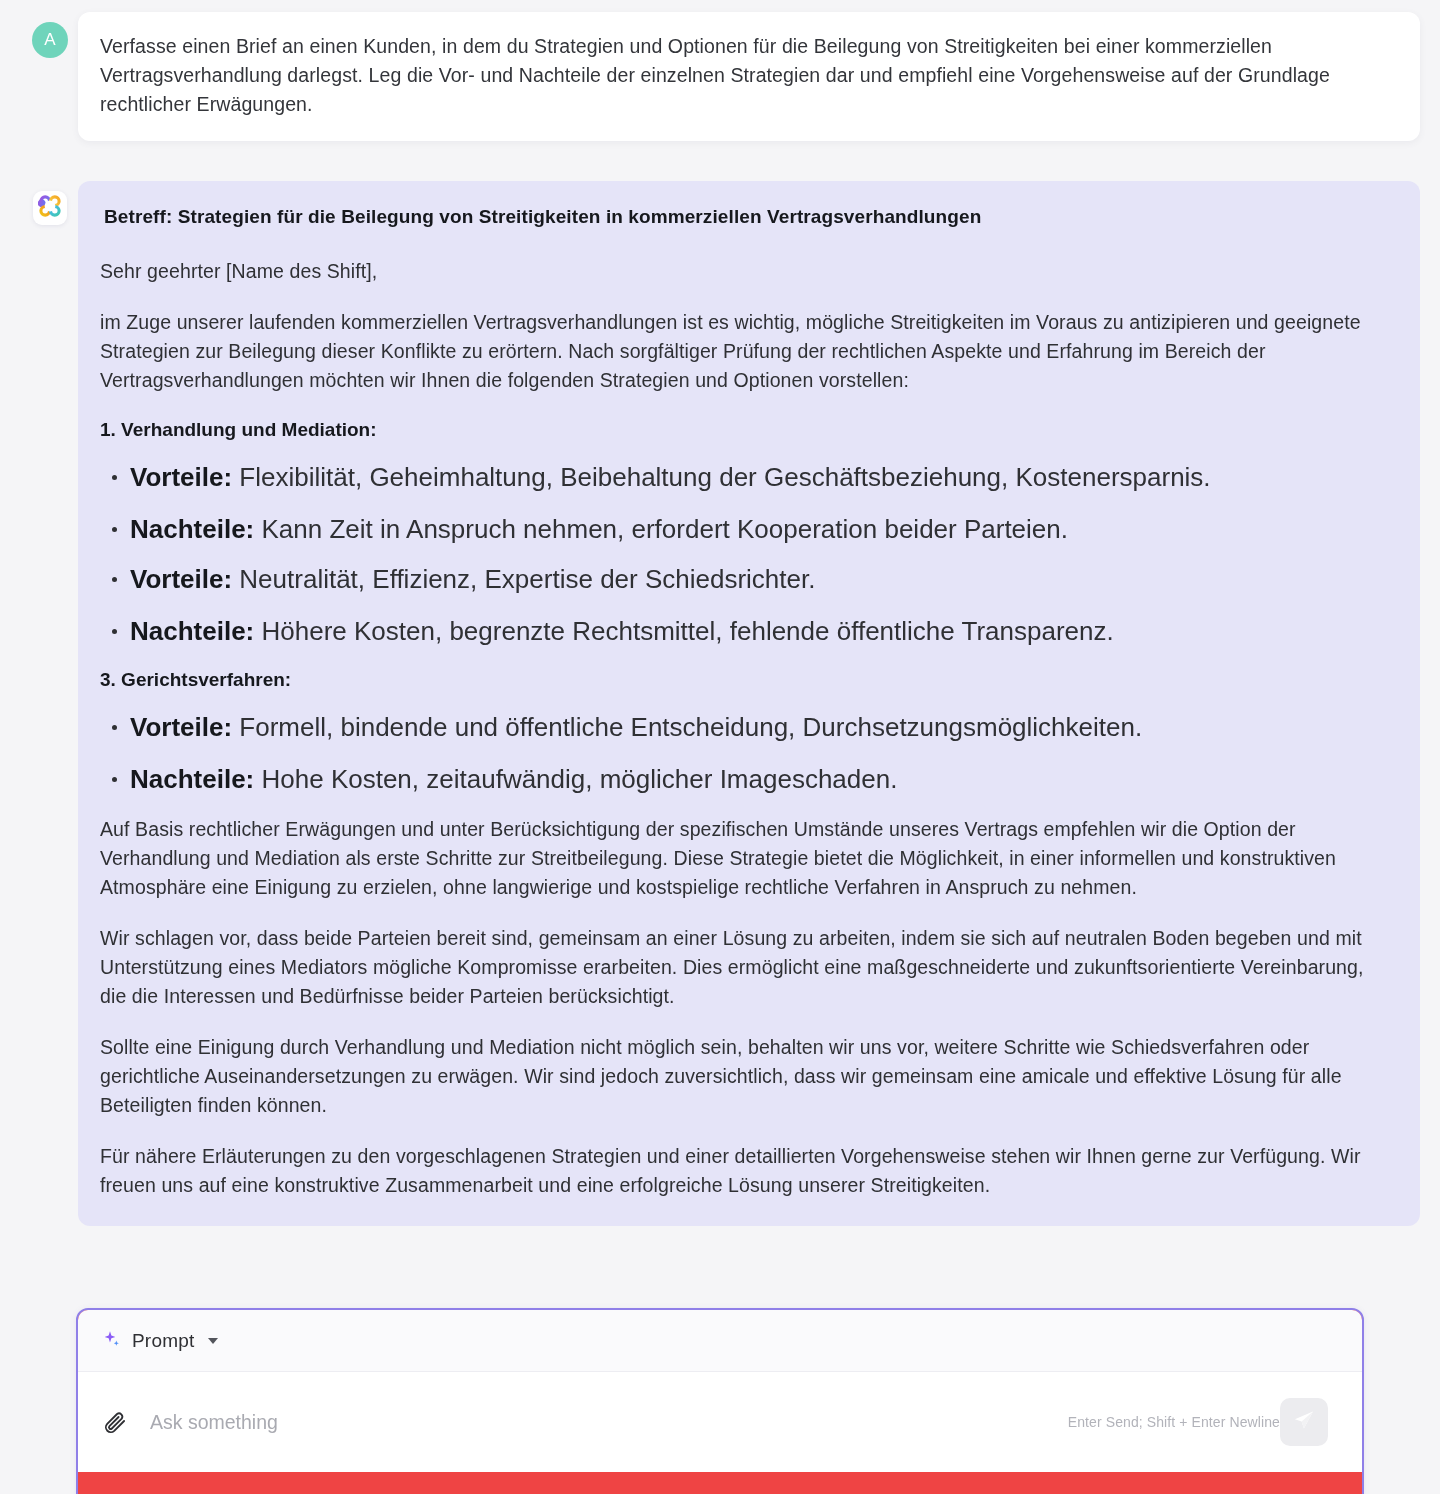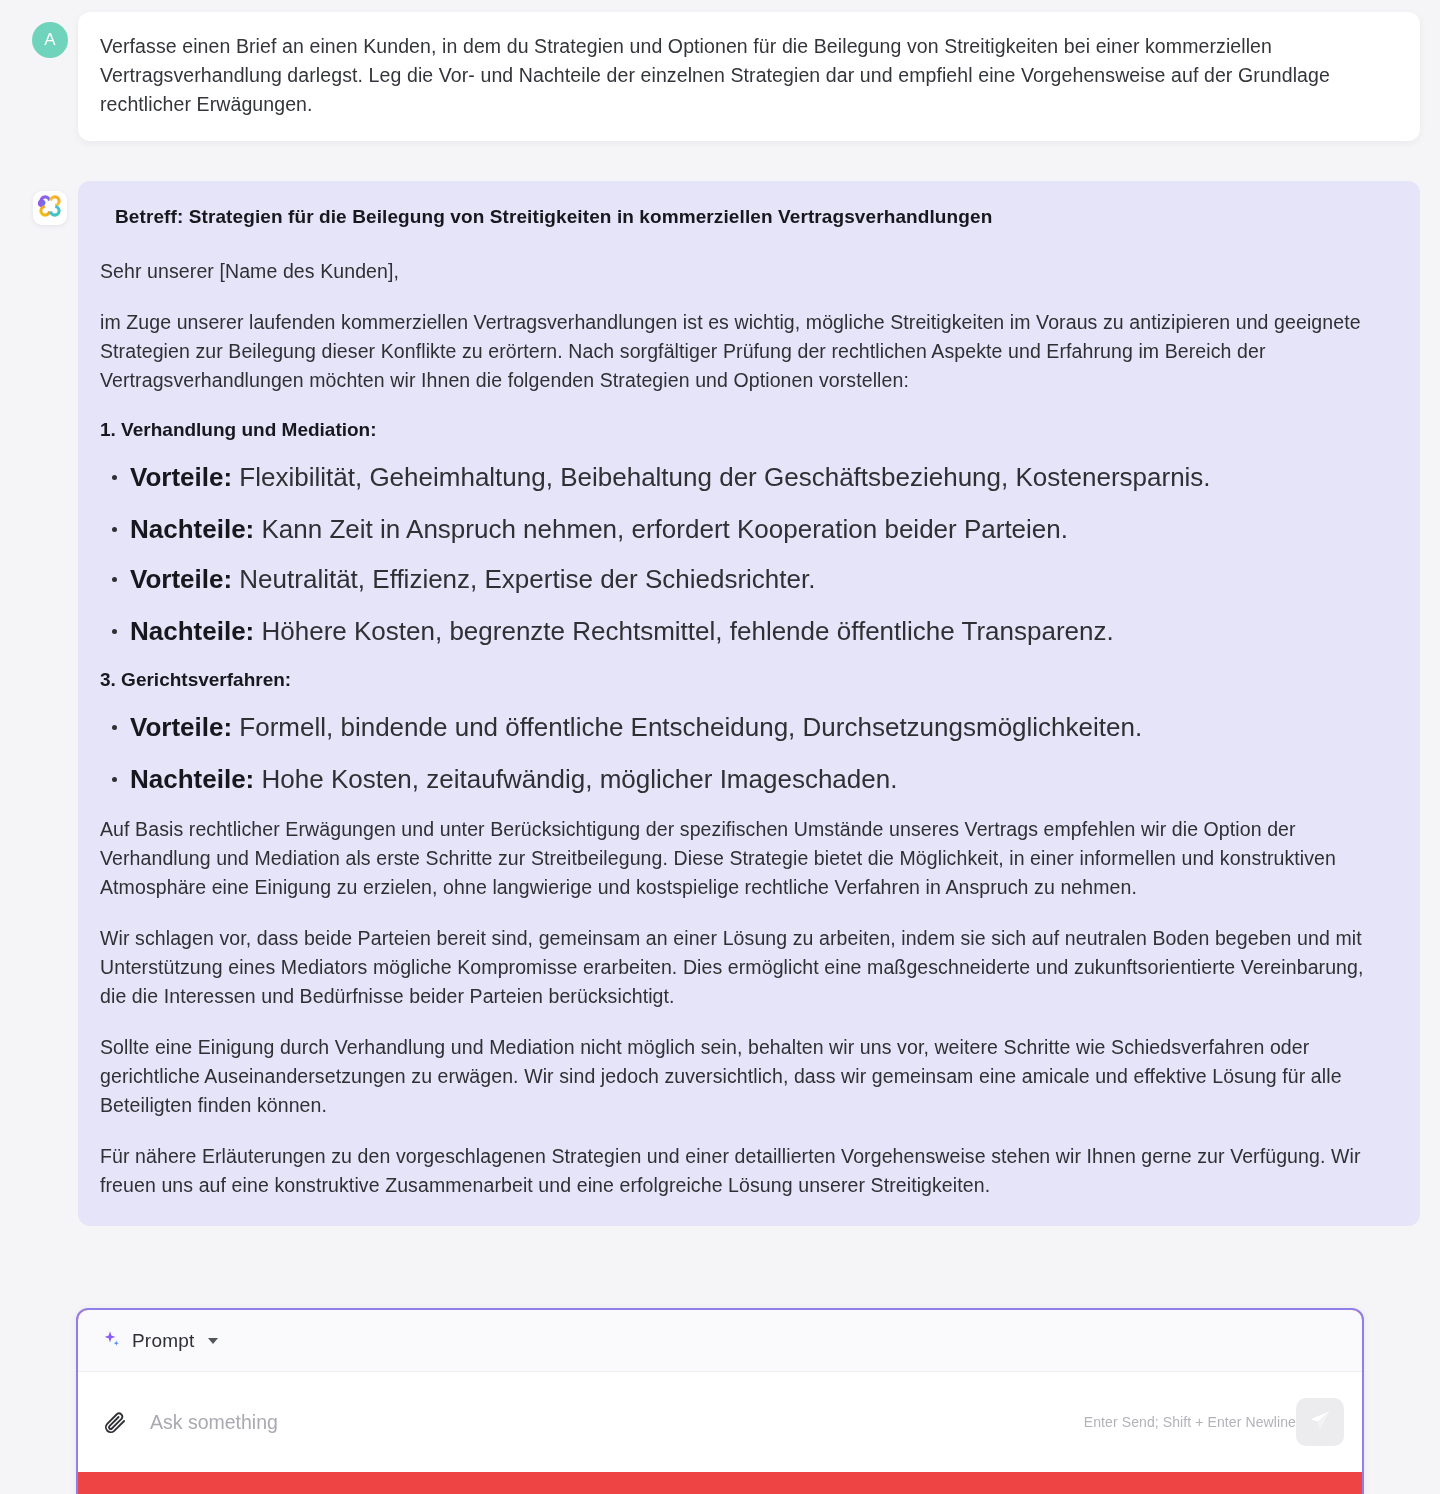--- a/index.html
+++ b/index.html
@@ -91,21 +91,21 @@
   }
   .para:last-child { margin-bottom: 0; }
 
   .bubble.user .para { color: #33353a; margin-bottom: 0; }
 
   .subject {
     font-size: 19px;
     line-height: 28px;
     font-weight: 700;
     color: #16181d;
-    margin: 0 0 26px 15px;
+    margin: 0 0 26px 4px;
     letter-spacing: 0.1px;
   }
 
   .section-head {
     font-size: 19px;
     line-height: 26px;
     font-weight: 700;
     color: #16181d;
     margin: 0 0 20px 0;
   }
@@ -186,21 +186,21 @@
     border-left: 5px solid transparent;
     border-right: 5px solid transparent;
     border-top: 6px solid #53555c;
     margin-left: 4px;
   }
 
   .composer-body {
     height: 100px;
     display: flex;
     align-items: center;
-    padding: 0 12px 0 20px;
+    padding: 0 28px 0 20px;
     background: #ffffff;
     justify-content: flex-end;
   }
   .clip-btn {
     width: 34px; height: 34px;
     display: flex; align-items: center; justify-content: center;
     cursor: pointer;
     flex: 0 0 34px;
   }
   .ask-input {
@@ -281,21 +281,21 @@
               <circle cx="12" cy="12" r="5.4" fill="#ffffff"></circle>
             </svg>
           </span>
         </div>
       </div>
 
       <div class="bubble assistant">
 
         <p class="subject">Betreff: Strategien für die Beilegung von Streitigkeiten in kommerziellen Vertragsverhandlungen</p>
 
-        <p class="para">Sehr unserer [Name des Kunden],</p>
+        <p class="para">Sehr geehrter [Name des Shift],</p>
 
         <p class="para">im Zuge unserer laufenden kommerziellen Vertragsverhandlungen ist es wichtig, mögliche Streitigkeiten im Voraus zu antizipieren und geeignete Strategien zur Beilegung dieser Konflikte zu erörtern. Nach sorgfältiger Prüfung der rechtlichen Aspekte und Erfahrung im Bereich der Vertragsverhandlungen möchten wir Ihnen die folgenden Strategien und Optionen vorstellen:</p>
 
         <p class="section-head">1. Verhandlung und Mediation:</p>
         <ul class="points">
           <li><b>Vorteile:</b> <span>Flexibilität, Geheimhaltung, Beibehaltung der Geschäftsbeziehung, Kostenersparnis.</span></li>
           <li><b>Nachteile:</b> <span>Kann Zeit in Anspruch nehmen, erfordert Kooperation beider Parteien.</span></li>
         </ul>
 
         <ul class="points">

